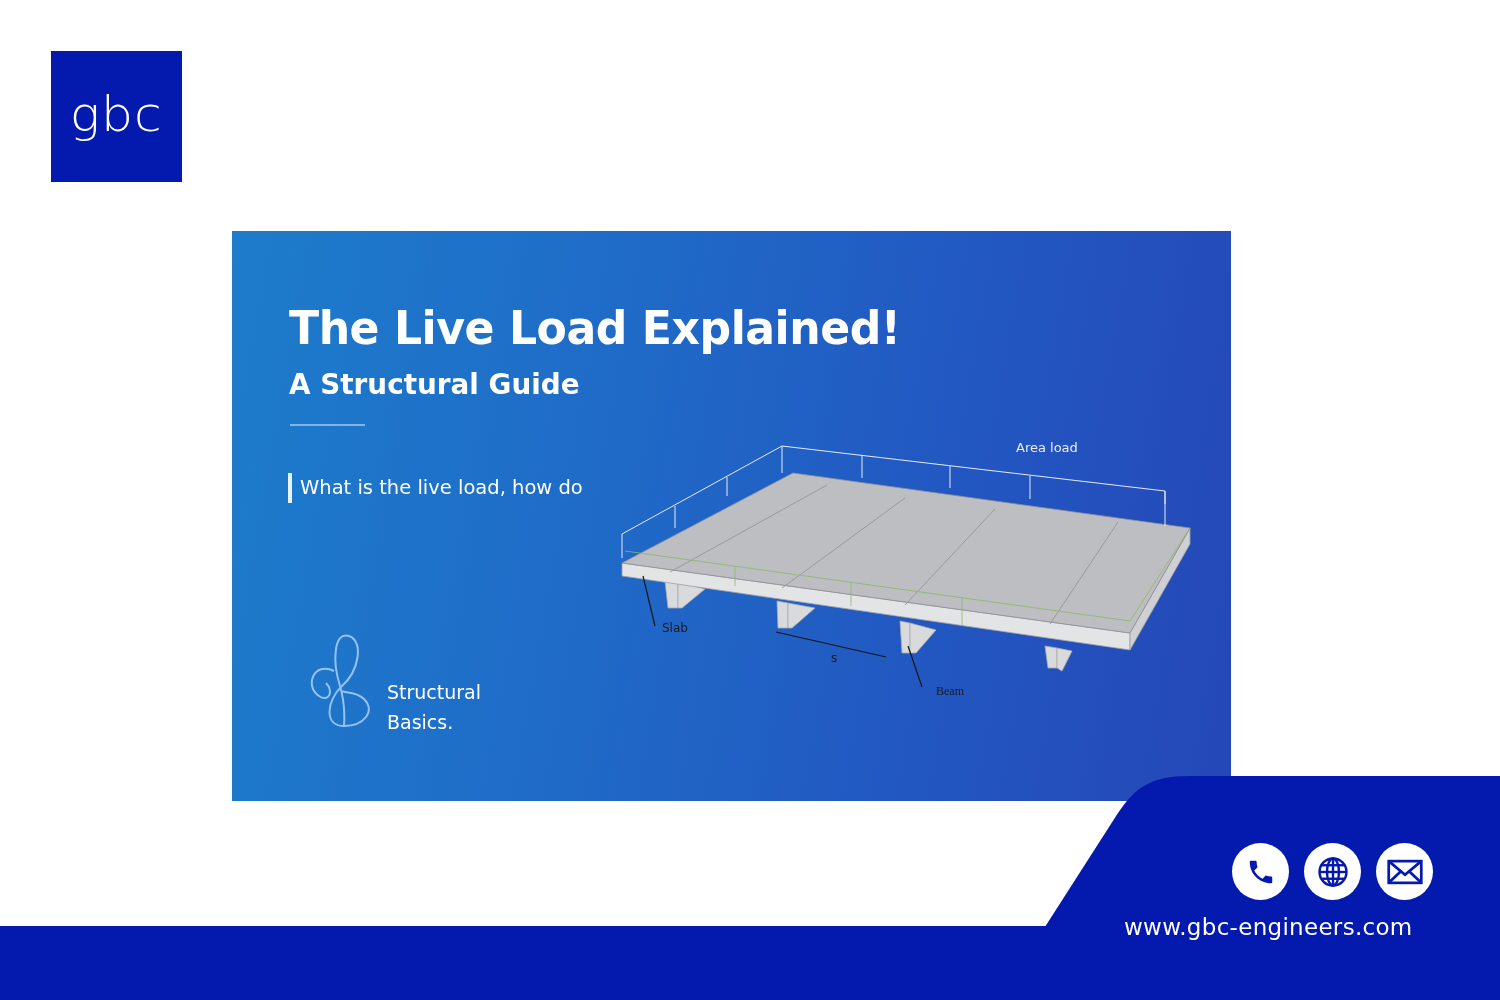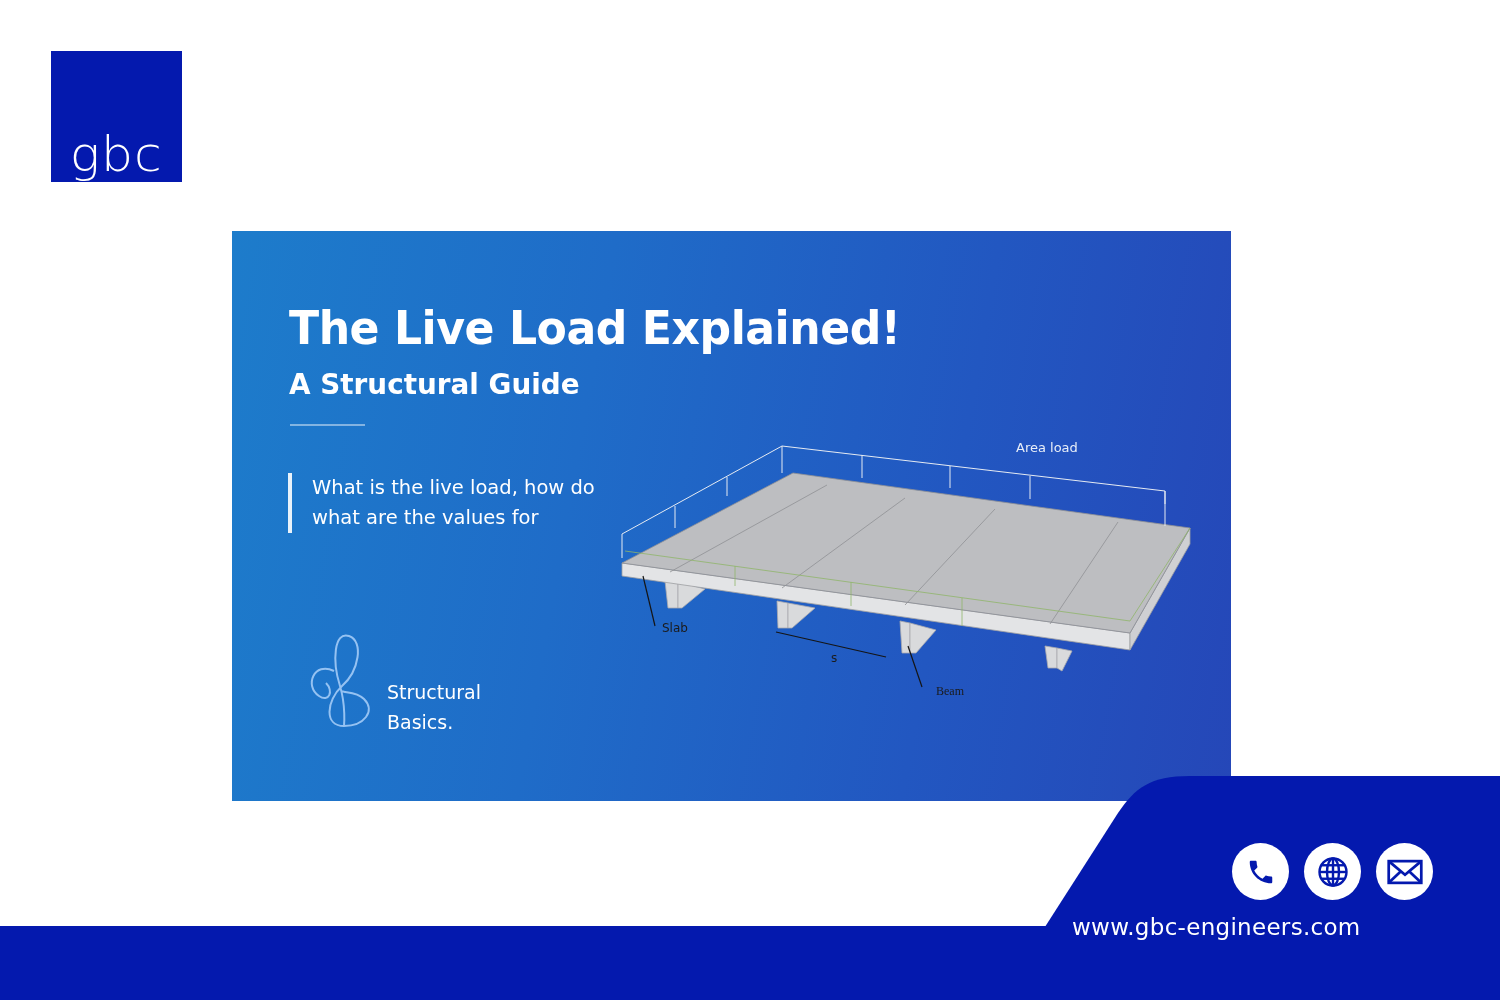--- a/index.html
+++ b/index.html
@@ -2,21 +2,21 @@
 <html><head>
   <meta charset="utf-8">
   <style>
     * { margin: 0; padding: 0; box-sizing: border-box; }
     html, body { width: 1500px; height: 1000px; background: #ffffff; overflow: hidden; }
     body { position: relative; font-family: "Liberation Sans", "DejaVu Sans", sans-serif; }
 
     
     .logo {
       position: absolute; left: 51px; top: 51px; width: 131px; height: 131px;
-      background: #0419ae; display: flex; align-items: flex-end; justify-content: center;
+      background: #0419ae; display: flex; align-items: center; justify-content: center;
     }
     .logo span {
       color: #ffffff; font-family: "DejaVu Sans", sans-serif; font-weight: 300;
       font-size: 48px; letter-spacing: 1px; transform: scaleX(1.05); margin-top: -6px;
     }
 
     
     .banner {
       position: absolute; left: 232px; top: 183px; width: 999px; height: 570px;
       background: linear-gradient(100deg, #1d7ccb 0%, #1f6cc8 35%, #2257c1 70%, #2547b8 100%);
@@ -32,21 +32,21 @@
       position: absolute; left: 57px; top: 136px; color: #ffffff;
       font-family: "DejaVu Sans", sans-serif; font-weight: bold; font-size: 29px;
       white-space: nowrap; transform: scaleX(0.96); transform-origin: left;
     }
     .banner-rule {
       position: absolute; left: 58px; top: 193px; width: 75px; height: 2px;
       background: rgba(255,255,255,0.45);
     }
     .banner-question {
       position: absolute; left: 56px; top: 242px; width: 330px;
-      border-left: 4px solid rgba(255,255,255,0.9); padding-left: 20px;
+      border-left: 4px solid rgba(255,255,255,0.9); padding-left: 8px;
     }
     .banner-question p {
       color: #ffffff; font-family: "DejaVu Sans", sans-serif; font-size: 19.5px; line-height: 30px;
       white-space: nowrap;
     }
     .sb-mark {
       position: absolute; left: 72px; top: 400px; width: 80px; height: 100px;
     }
     .sb-text {
       position: absolute; left: 155px; top: 446px; color: #ffffff;
@@ -64,39 +64,38 @@
       position: absolute; left: 0; top: 926px; width: 1500px; height: 74px; background: #0419ae;
     }
     .contact-icons {
       position: absolute; left: 1232px; top: 843px; display: flex; gap: 15px;
     }
     .contact-icon {
       width: 57px; height: 57px; border-radius: 50%; background: #ffffff;
       display: flex; align-items: center; justify-content: center; cursor: pointer;
     }
     .website {
-      position: absolute; left: 1072px; top: 914px; color: #ffffff;
+      position: absolute; left: 1124px; top: 914px; color: #ffffff;
       font-family: "DejaVu Sans", sans-serif; font-size: 23px; letter-spacing: 0.3px; white-space: nowrap;
     }
   </style>
 </head>
 <body>
 
 <div class="logo">
   <span>gbc</span>
 </div>
 
 <div class="banner">
   <div class="banner-title">The Live Load Explained!</div>
   <div class="banner-subtitle">A Structural Guide</div>
   <div class="banner-rule"></div>
 
   <div class="banner-question">
     <p>What is the live load, how do</p>
-    <p>what are the values for</p>
   </div>
 
   <svg class="sb-mark" viewBox="0 0 80 100">
     <path d="M30 40 C 10 30, 0 55, 15 65 C 25 72, 30 60, 22 52" fill="none" stroke="rgba(190,220,255,0.75)" stroke-width="2"></path>
     <path d="M40 95 C 20 95, 22 70, 38 55 C 55 40, 60 10, 45 5 C 30 0, 28 30, 36 55 C 42 75, 40 95, 40 95 C 60 95, 72 80, 60 68 C 52 60, 40 62, 38 60" fill="none" stroke="rgba(190,220,255,0.75)" stroke-width="2"></path>
   </svg>
   <div class="sb-text">
     <div>Structural</div>
     <div>Basics.</div>
   </div>

